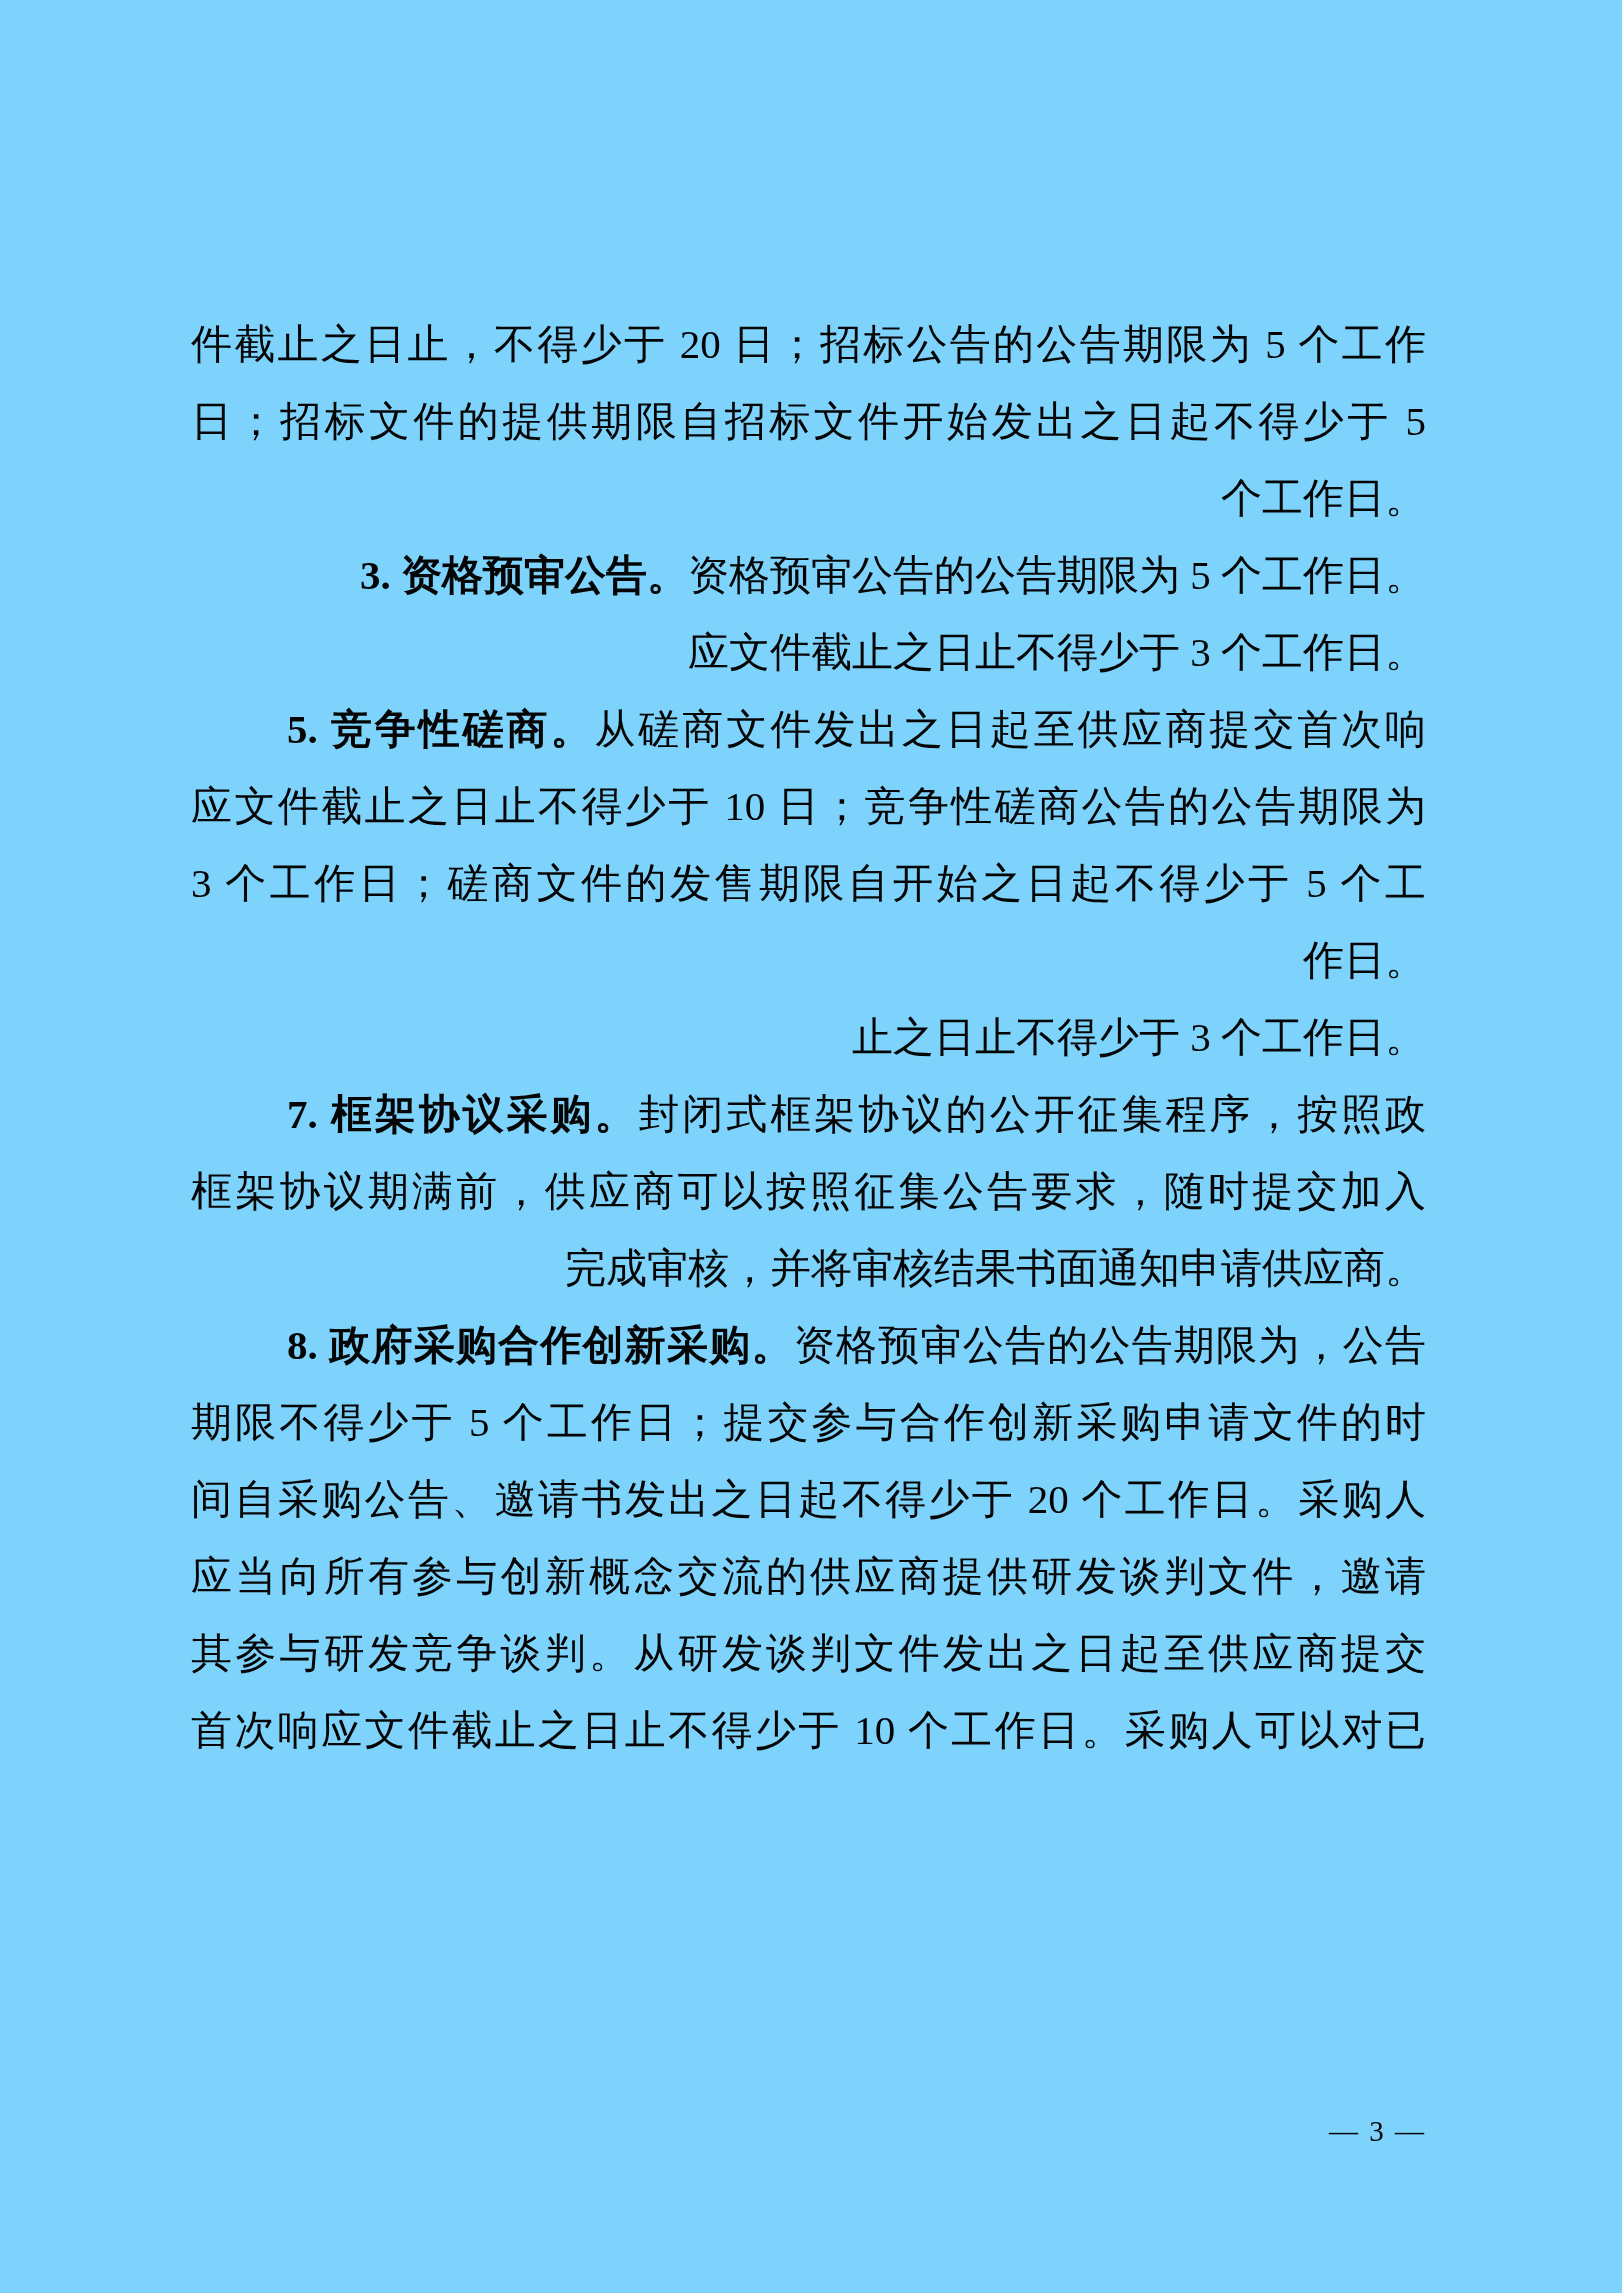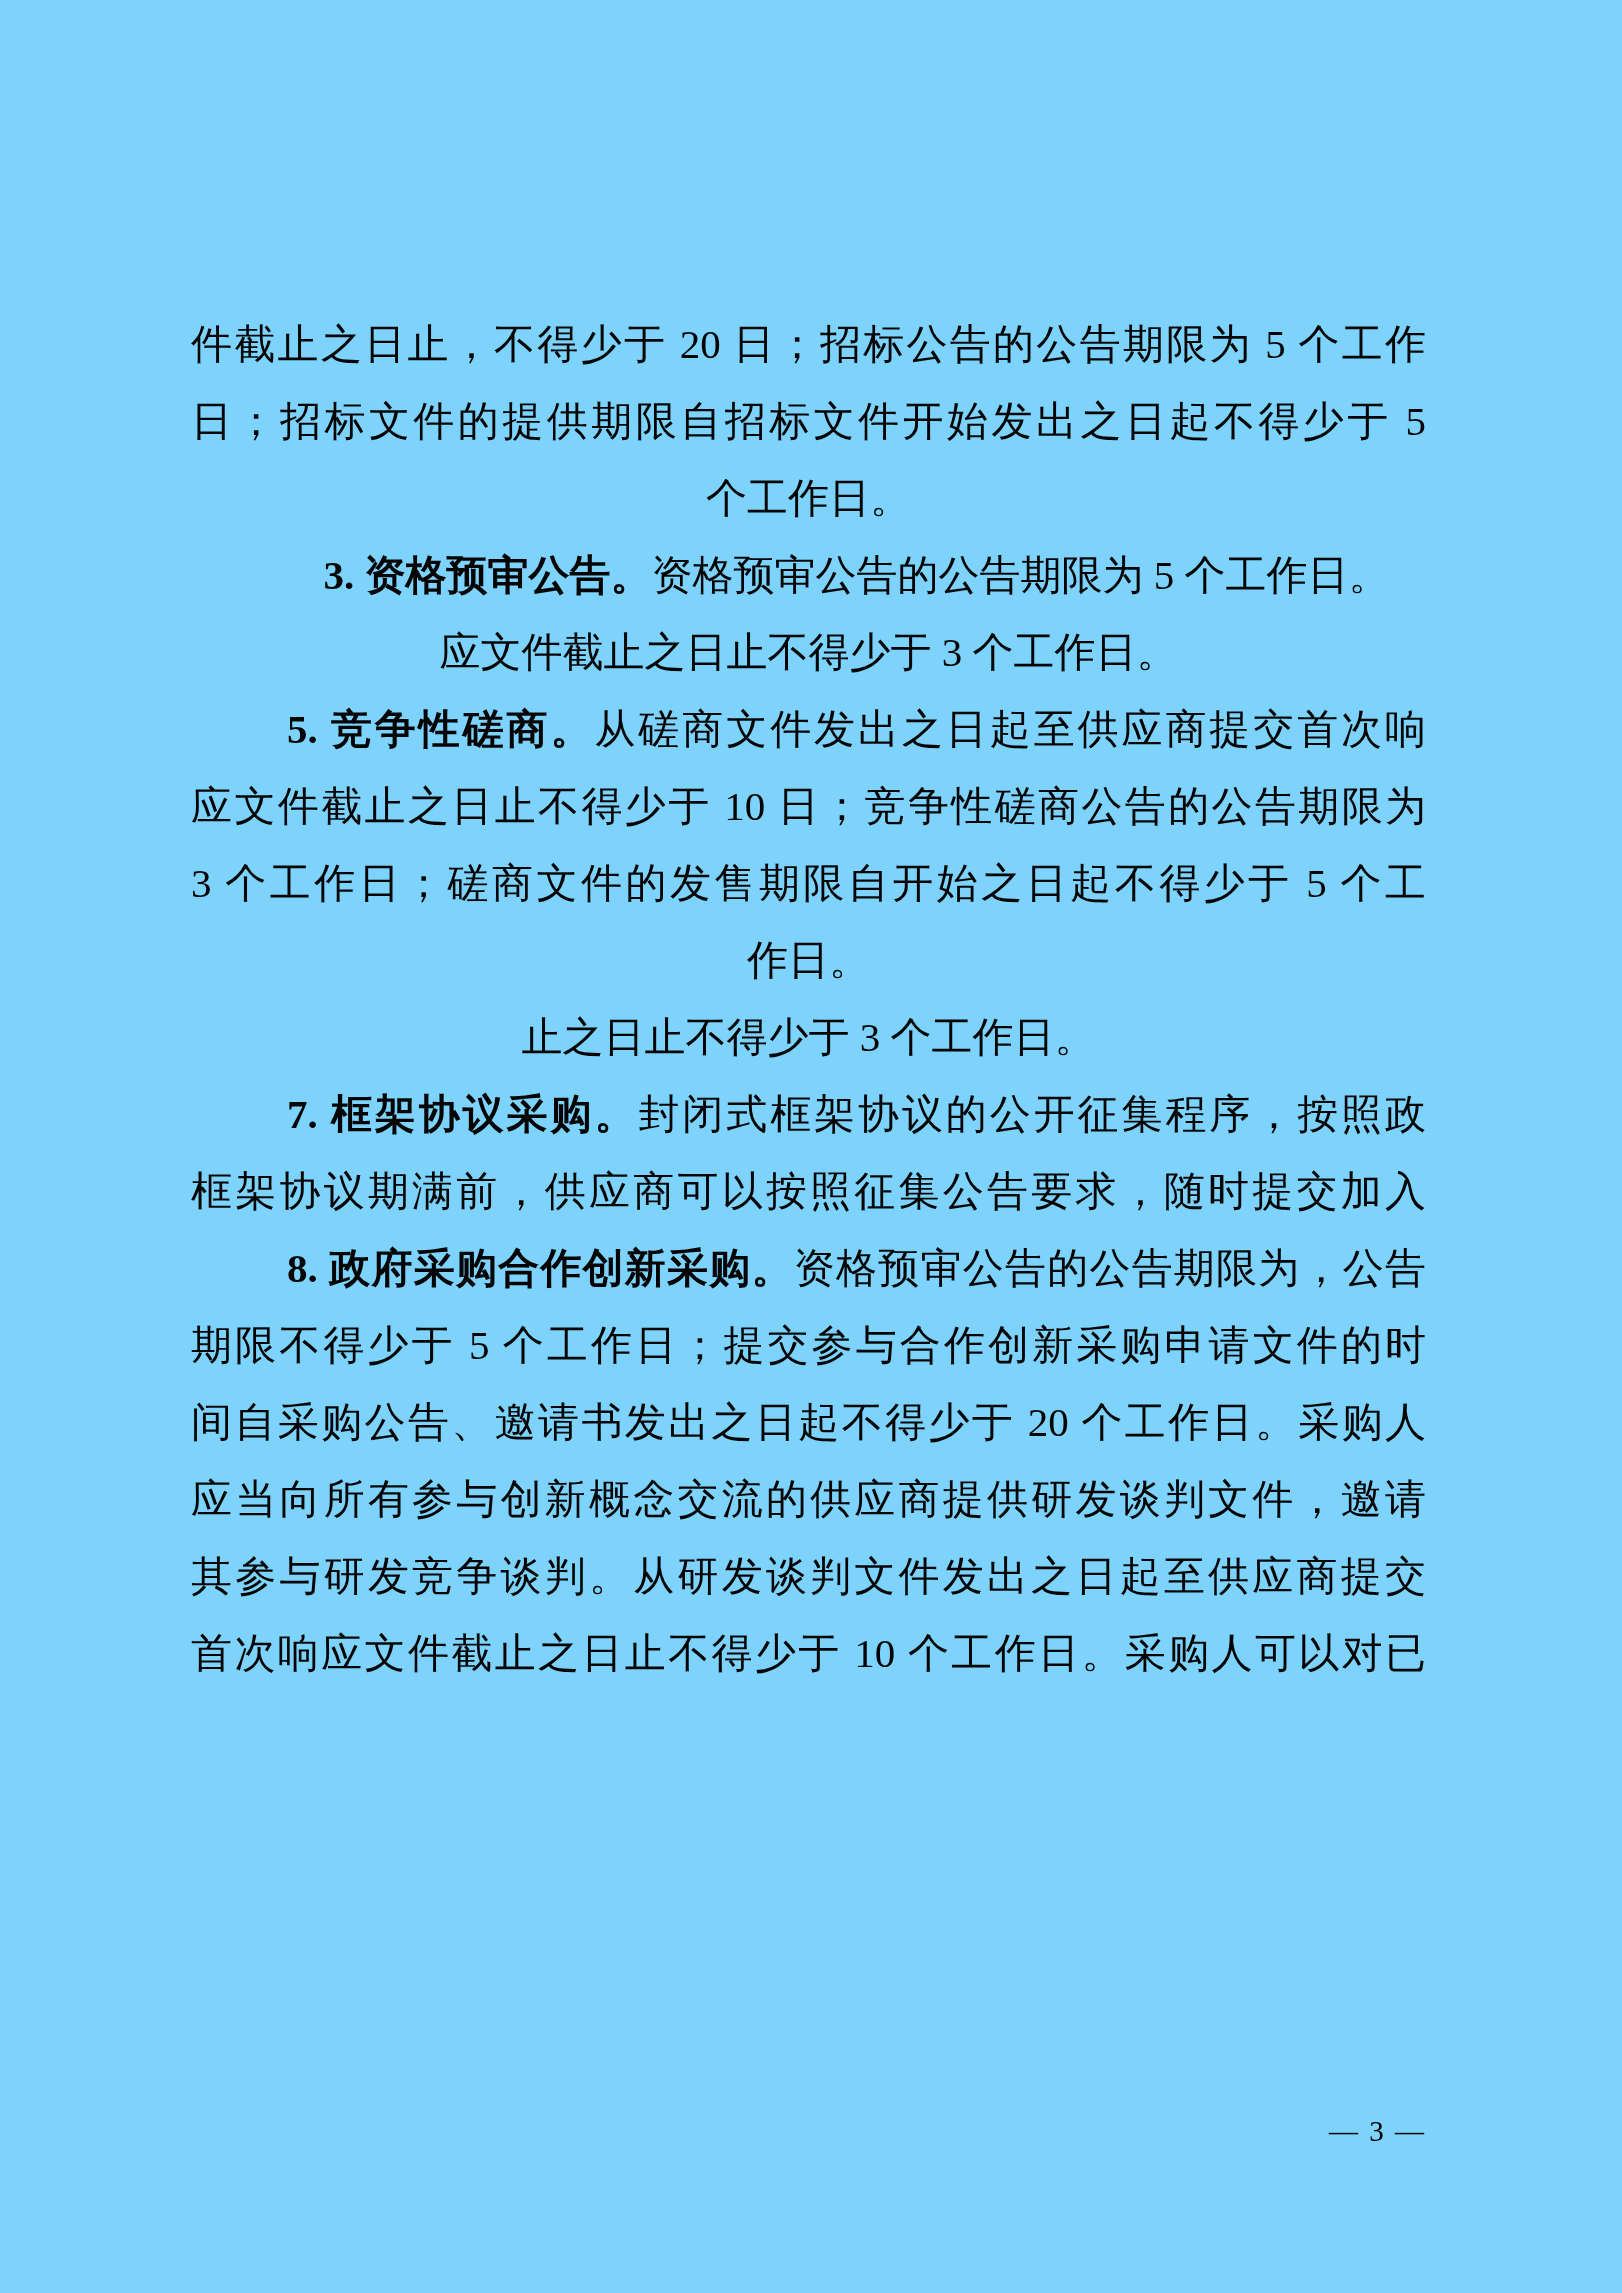--- a/index.html
+++ b/index.html
@@ -21,21 +21,21 @@
     left: 191px;
     top: 306px;
     width: 1235px;
     font-size: 41px;
     color: #050505;
   }
   .line {
     height: 77px;
     line-height: 77px;
     overflow: hidden;
-    text-align: center;
+    text-align: right;
   }
   .line.j {
     text-align: justify;
     text-align-last: justify;
   }
   .line.ind > .ind-pad {
     display: inline-block;
     width: 96px;
   }
   .lead {
@@ -80,20 +80,21 @@
 
 
     <div class="line"><span>止之日止不得少于 3 个工作日。</span></div>
 
     <div class="line ind j"><span class="ind-pad"></span><span class="lead">7. 框架协议采购。</span><span>封闭式框架协议的公开征集程序，按照政</span></div>
 
 
     <div class="line j"><span>框架协议期满前，供应商可以按照征集公告要求，随时提交加入</span></div>
 
 
+    <div class="line"><span>完成审核，并将审核结果书面通知申请供应商。</span></div>
 
     <div class="line ind j"><span class="ind-pad"></span><span class="lead">8. 政府采购合作创新采购。</span><span>资格预审公告的公告期限为，公告</span></div>
 
     <div class="line j"><span>期限不得少于 5 个工作日；提交参与合作创新采购申请文件的时</span></div>
 
     <div class="line j"><span>间自采购公告、邀请书发出之日起不得少于 20 个工作日。采购人</span></div>
 
     <div class="line j"><span>应当向所有参与创新概念交流的供应商提供研发谈判文件，邀请</span></div>
 
     <div class="line j"><span>其参与研发竞争谈判。从研发谈判文件发出之日起至供应商提交</span></div>

